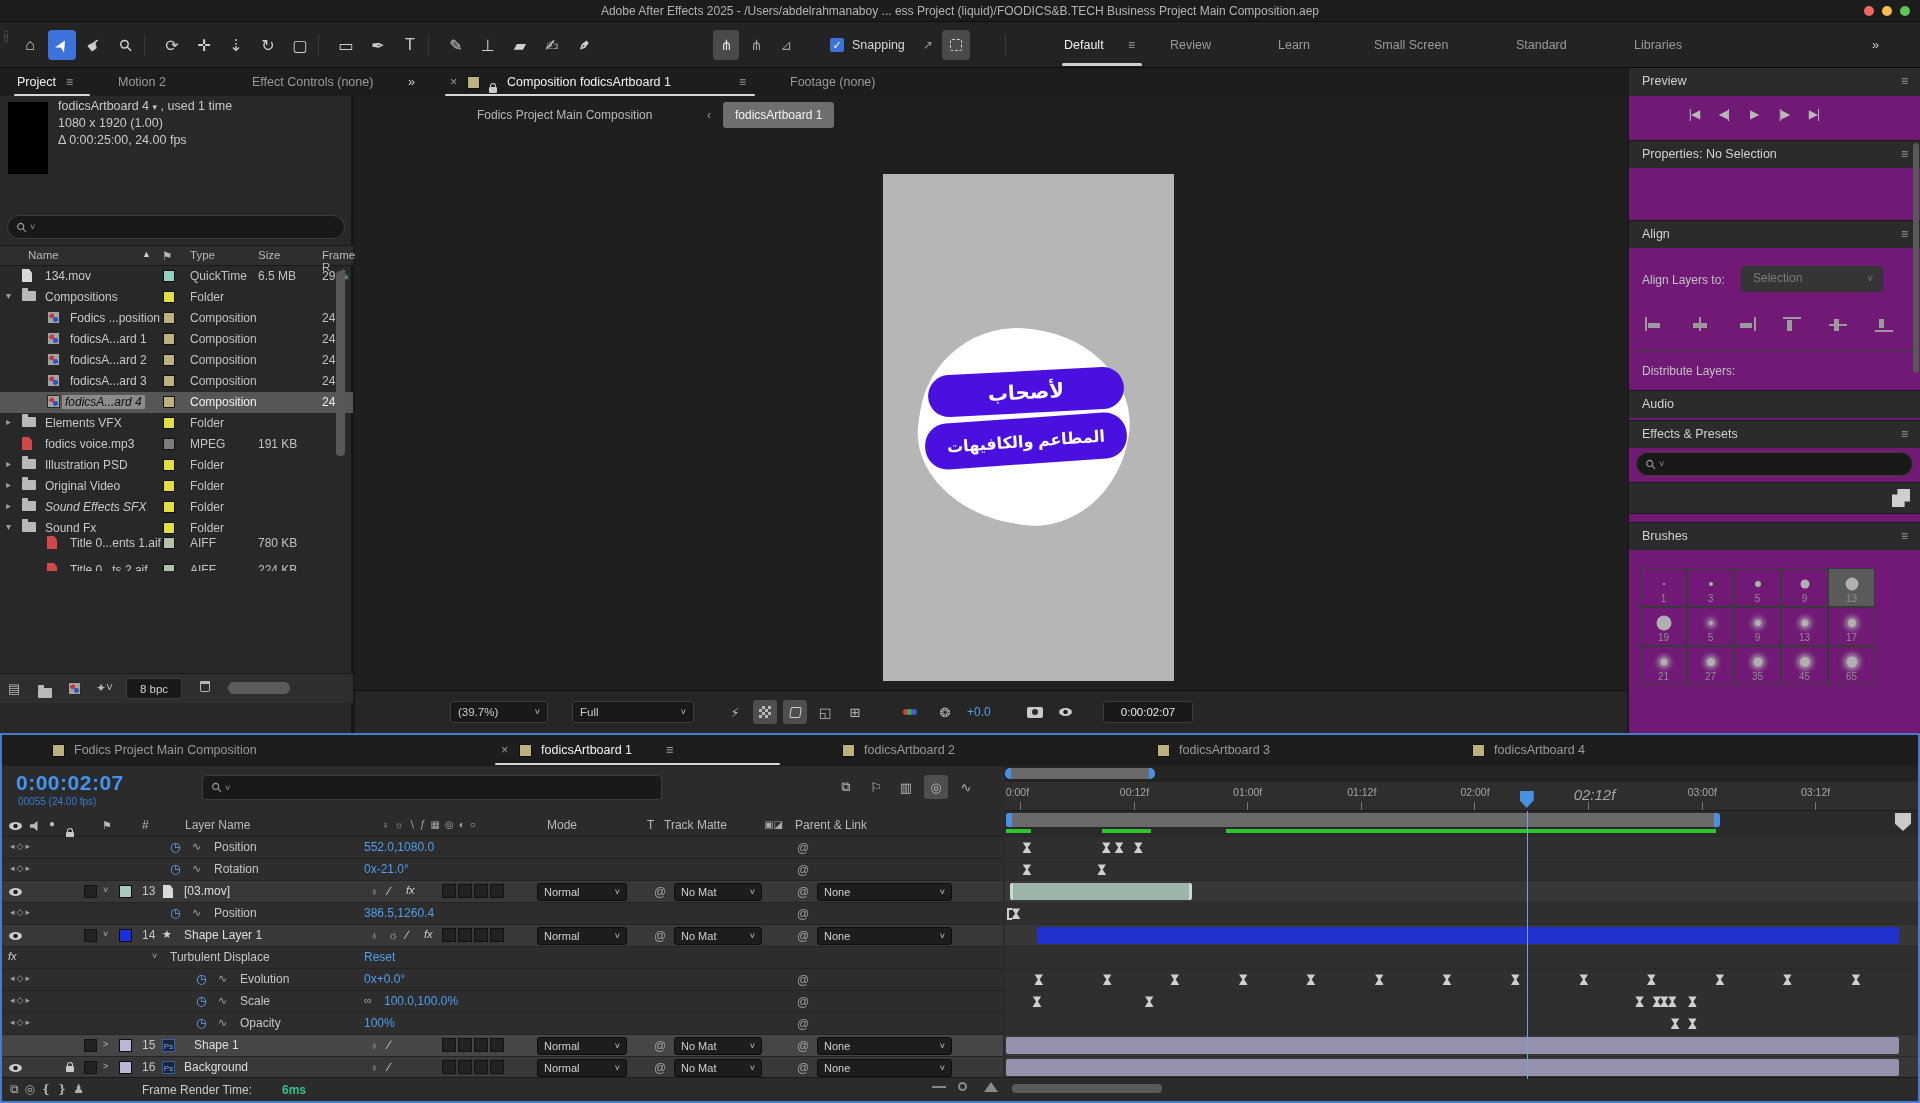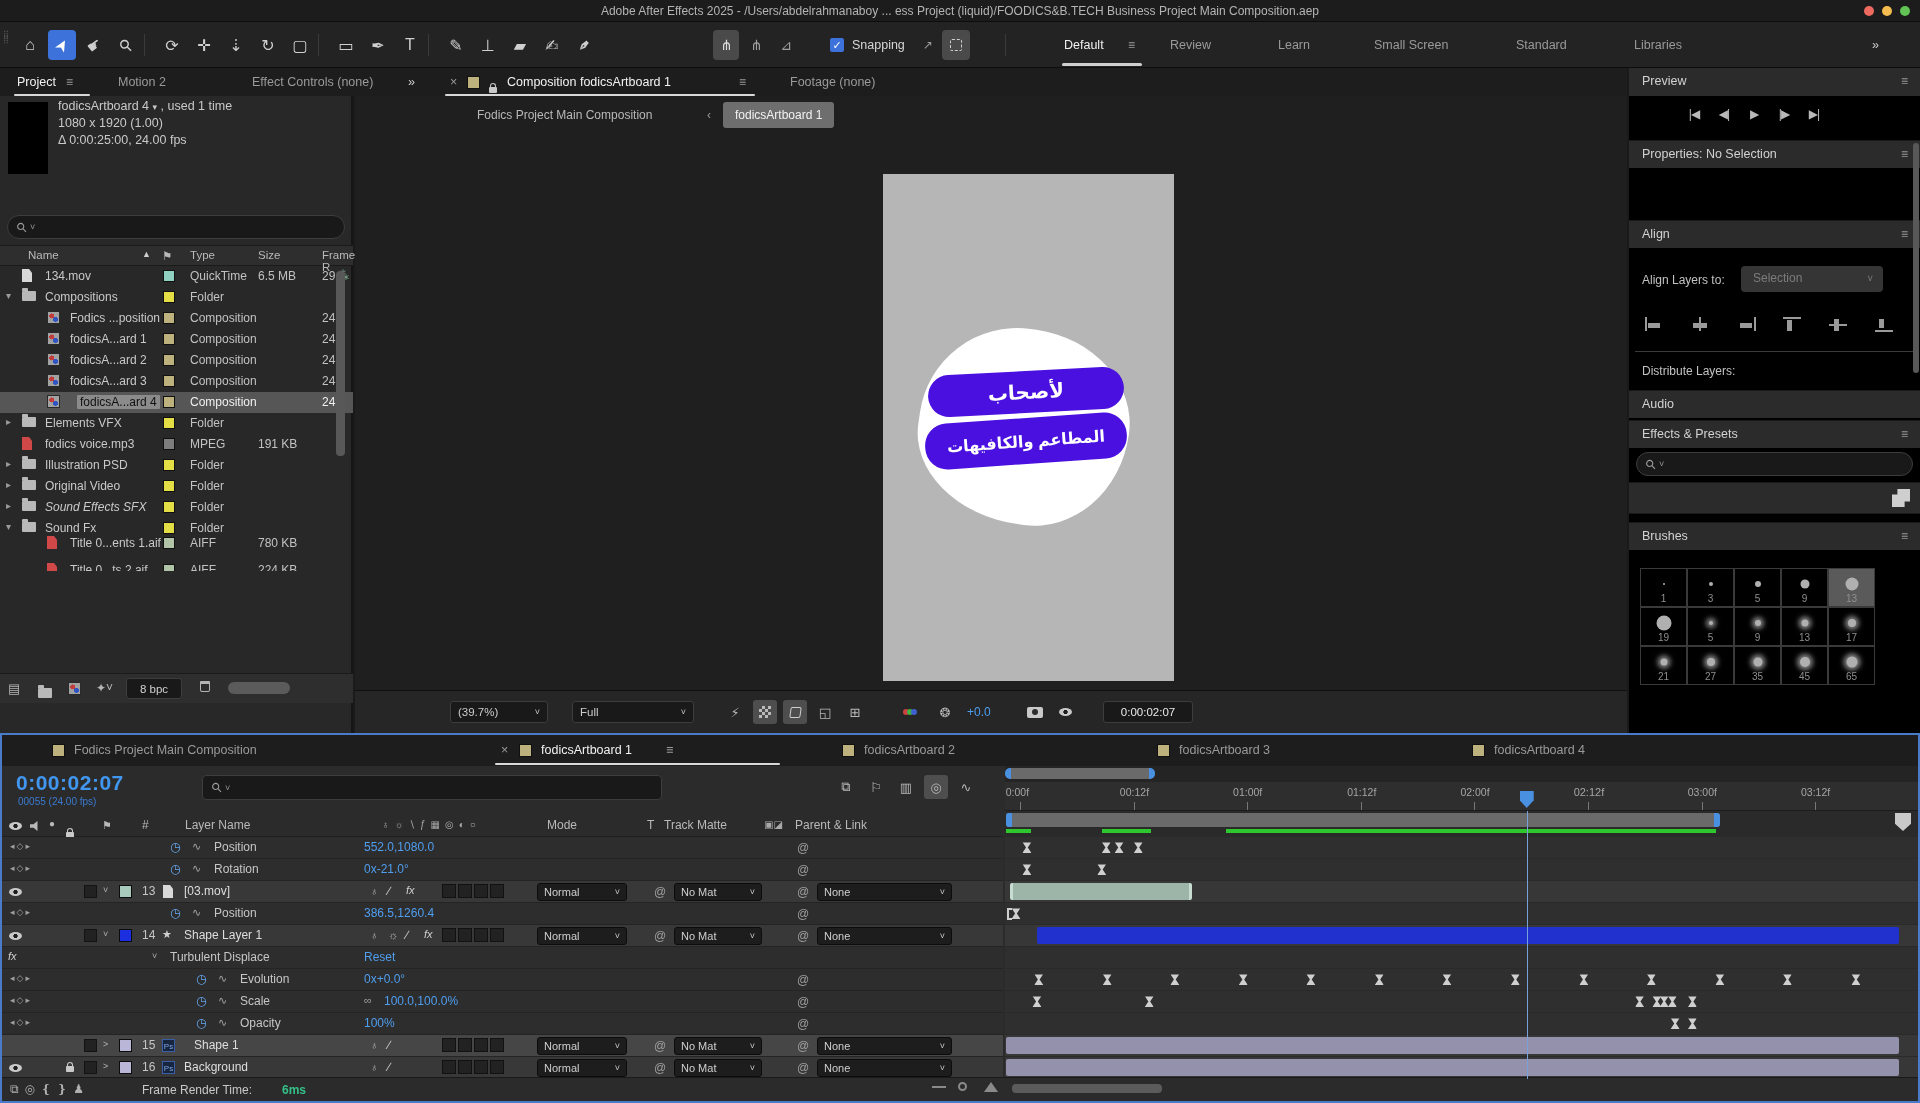--- a/index.html
+++ b/index.html
@@ -18,21 +18,21 @@
   .tool.active{background:#3c72d9;color:#fff;}
   .tsep{position:absolute;top:12px;width:1px;height:22px;background:#3a3a3a;}
   .grip{position:absolute;left:3px;top:10px;width:8px;height:26px;color:#555;font-size:8px;line-height:5px;letter-spacing:1px;}
   .ws{position:absolute;top:0;height:46px;line-height:46px;font-size:12.5px;color:#9a9a9a;}
   .ws.active{color:#f0f0f0;}
   .ws-under{position:absolute;top:41px;height:3px;background:#cfcfcf;border-radius:2px;}
   .chk{position:absolute;top:16px;width:14px;height:14px;background:#3c72d9;border-radius:2px;color:#fff;font-size:11px;text-align:center;line-height:14px;}
   .axisbox{position:absolute;top:8px;width:26px;height:30px;border-radius:4px;color:#9f9f9f;font-size:14px;display:flex;align-items:center;justify-content:center;}
   .axisbox.active{background:#4a4a4a;color:#dedede;}
   
-  .panel{background:#000000;}
+  .panel{background:#701a75;}
   .tabstrip{background:#1d1d1d;}
   .ptab{font-size:12.5px;color:#9a9a9a;position:absolute;top:0;line-height:28px;}
   .ptab.active{color:#f2f2f2;}
   .underline{position:absolute;height:2px;background:#d8d8d8;border-radius:1px;}
   .hamb{color:#9a9a9a;font-size:12px;}
   
   #project-tabbar{left:0;top:68px;width:445px;height:28px;z-index:6;}
   #project-body{left:0;top:96px;width:353px;height:637px;border-right:2px solid #151515;}
   .pinfo{font-size:12.5px;color:#c9c9c9;}
   .searchbox{position:absolute;background:#191919;border:1px solid #3d3d3d;border-radius:12px;color:#9a9a9a;}
@@ -276,21 +276,21 @@
         </div>
         <div class="prow" style="top: 105px;">
           <span class="i-comp" style="position: absolute; left: 47px; top: 3px;"></span>
           <div class="nm" style="left: 70px;">fodicsA...ard 3</div>
           <div class="sw" style="left: 163px; background: rgb(189, 178, 126);"></div>
           <div class="ty">Composition</div>
           <div class="fr">24</div>
         </div>
         <div class="prow sel" style="top: 126px;">
           <span class="i-comp" style="position: absolute; left: 47px; top: 3px;"></span>
-          <div class="nm" style="left: 77px;">fodicsA...ard 4</div>
+          <div class="nm" style="left: 62px; font-style: italic;">fodicsA...ard 4</div>
           <div class="sw" style="left: 163px; background: rgb(189, 178, 126);"></div>
           <div class="ty">Composition</div>
           <div class="fr">24</div>
         </div>
         <div class="prow" style="top: 147px;">
           <div class="chev" style="left: 6px;">▸</div>
           <span class="i-folder" style="position: absolute; left: 22px; top: 4px;"></span>
           <div class="nm" style="left: 45px;">Elements VFX</div>
           <div class="sw" style="left: 163px; background: rgb(227, 222, 69);"></div>
           <div class="ty">Folder</div>
@@ -605,21 +605,21 @@
         <div style="position: absolute; left: 0.739px; top: 4px; font-size: 10.5px; color: rgb(165, 165, 165);">0:00f</div>
         <div style="position: absolute; left: 14.739px; top: 20px; width: 1px; height: 8px; background: rgb(119, 119, 119);"></div>
         <div style="position: absolute; left: 114.864px; top: 4px; font-size: 10.5px; color: rgb(165, 165, 165);">00:12f</div>
         <div style="position: absolute; left: 128.864px; top: 20px; width: 1px; height: 8px; background: rgb(119, 119, 119);"></div>
         <div style="position: absolute; left: 228.076px; top: 4px; font-size: 10.5px; color: rgb(165, 165, 165);">01:00f</div>
         <div style="position: absolute; left: 242.076px; top: 20px; width: 1px; height: 8px; background: rgb(119, 119, 119);"></div>
         <div style="position: absolute; left: 342.201px; top: 4px; font-size: 10.5px; color: rgb(165, 165, 165);">01:12f</div>
         <div style="position: absolute; left: 356.201px; top: 20px; width: 1px; height: 8px; background: rgb(119, 119, 119);"></div>
         <div style="position: absolute; left: 455.413px; top: 4px; font-size: 10.5px; color: rgb(165, 165, 165);">02:00f</div>
         <div style="position: absolute; left: 469.413px; top: 20px; width: 1px; height: 8px; background: rgb(119, 119, 119);"></div>
-        <div style="position: absolute; left: 568.625px; top: 4px; font-size: 11px; color: rgb(165, 165, 165);">02:12f</div>
+        <div style="position: absolute; left: 568.625px; top: 4px; font-size: 15px; color: rgb(165, 165, 165); font-style: italic;">02:12f</div>
         <div style="position: absolute; left: 582.625px; top: 20px; width: 1px; height: 8px; background: rgb(119, 119, 119);"></div>
         <div style="position: absolute; left: 682.75px; top: 4px; font-size: 10.5px; color: rgb(165, 165, 165);">03:00f</div>
         <div style="position: absolute; left: 696.75px; top: 20px; width: 1px; height: 8px; background: rgb(119, 119, 119);"></div>
         <div style="position: absolute; left: 795.962px; top: 4px; font-size: 10.5px; color: rgb(165, 165, 165);">03:12f</div>
         <div style="position: absolute; left: 809.962px; top: 20px; width: 1px; height: 8px; background: rgb(119, 119, 119);"></div>
       </div>
     <div id="workarea-zone" class="abs" style="left:1003px;top:76px;width:913px;height:26px;background:#2a2a2a;">
         <div style="position: absolute; left: 0.913px; top: 2px; width: 713.966px; height: 14px; background: rgb(106, 106, 106); border-radius: 3px;">
           <div style="position: absolute; left: 0px; top: 0px; width: 6px; height: 14px; background: rgb(74, 144, 224); border-radius: 3px 0px 0px 3px;"></div>
           <div style="position: absolute; right: 0px; top: 0px; width: 6px; height: 14px; background: rgb(74, 144, 224); border-radius: 0px 3px 3px 0px;"></div>

